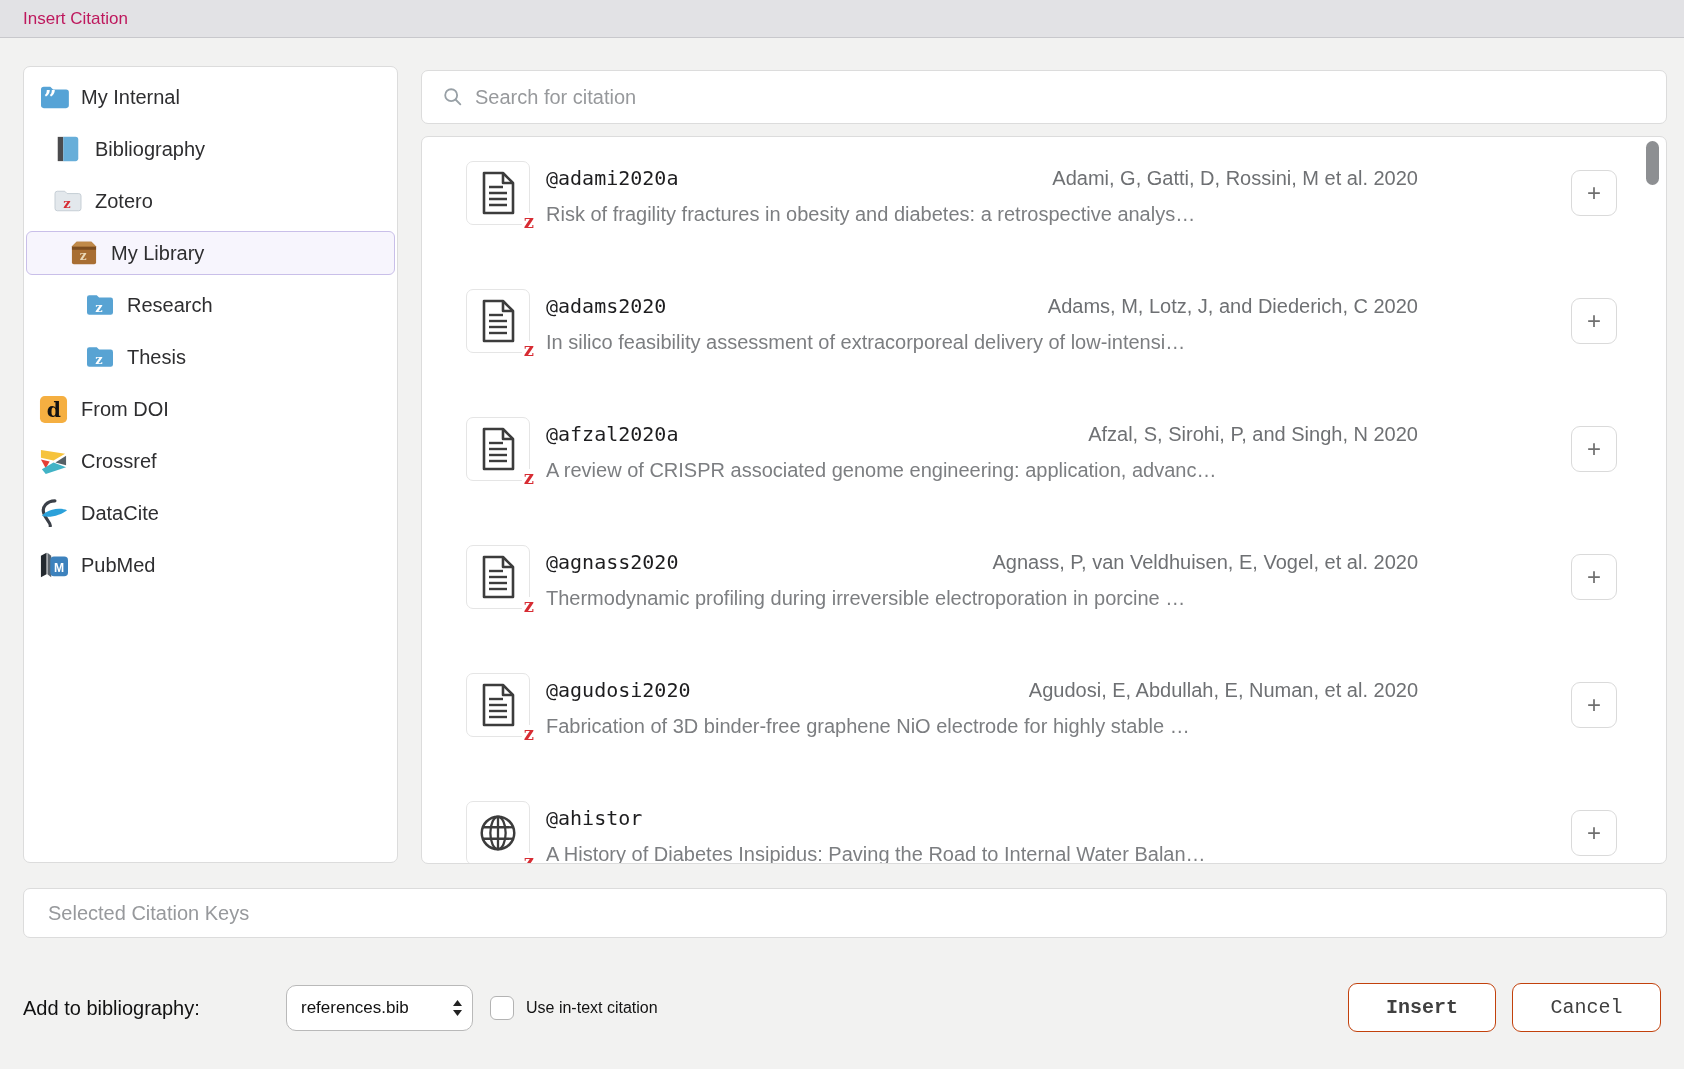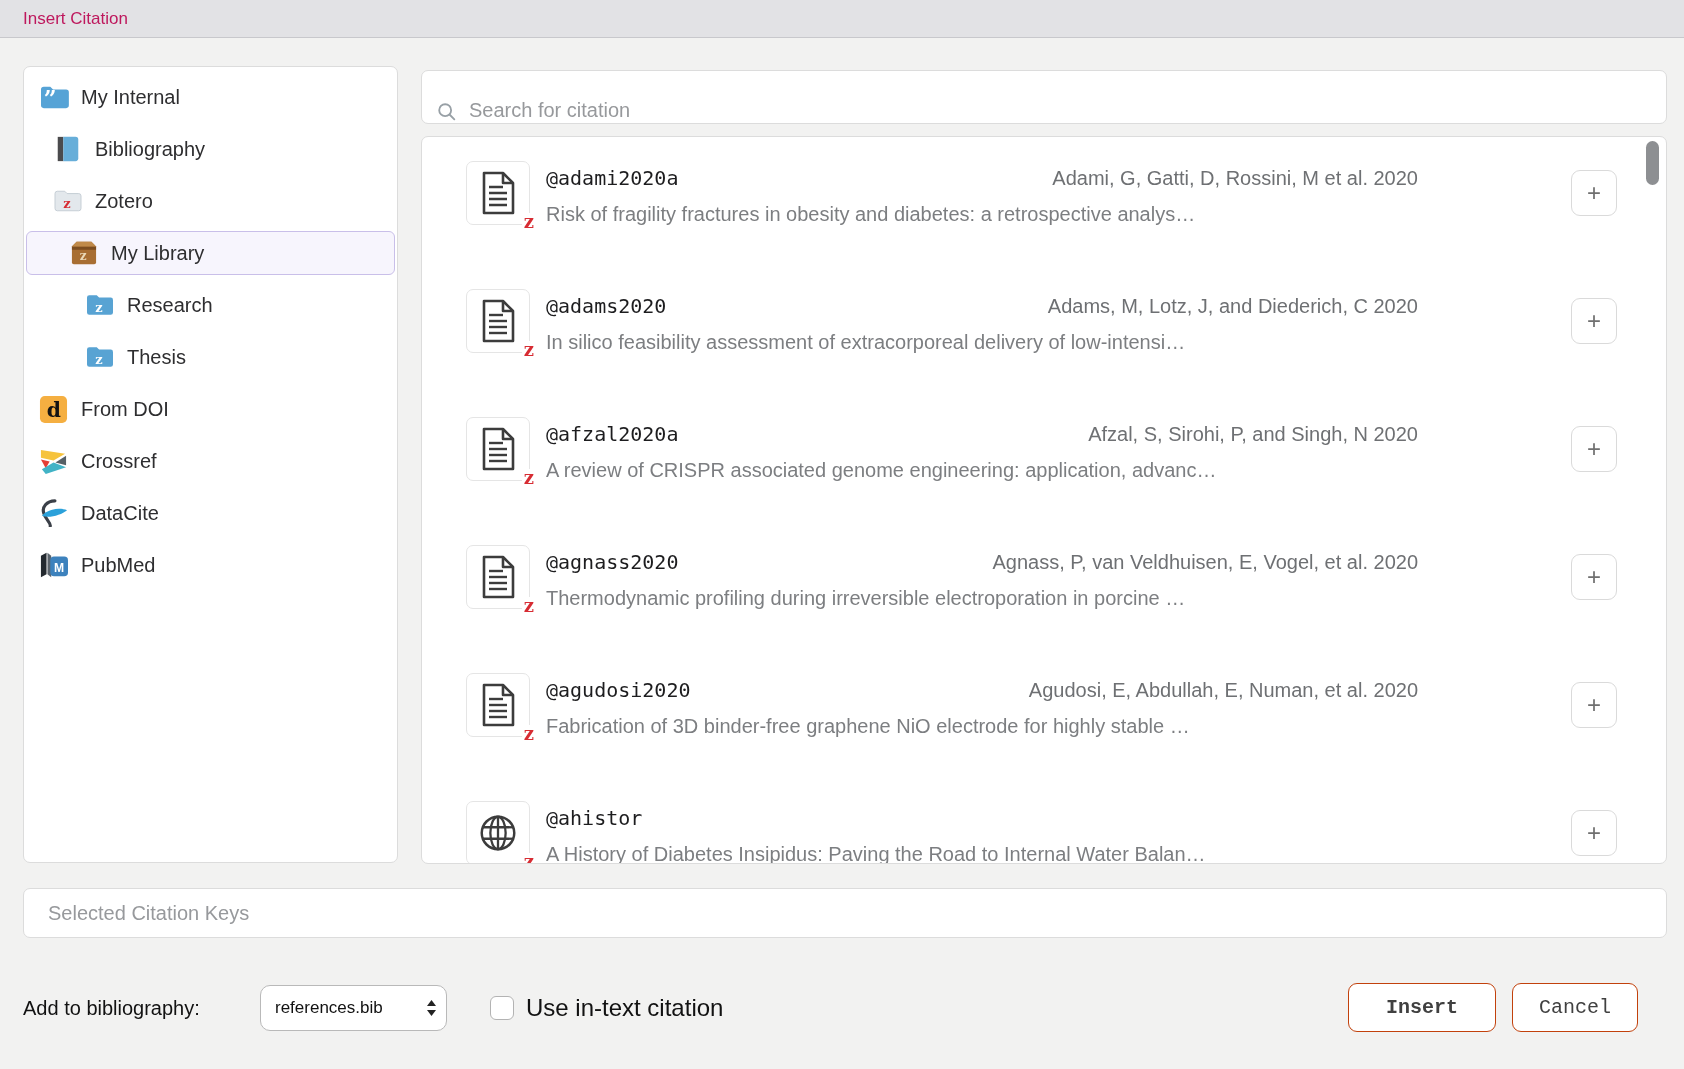--- a/index.html
+++ b/index.html
@@ -27,21 +27,21 @@
   }
   .sb-row.lvl0{padding-left:11px;}
   .sb-row.lvl1{padding-left:25px;}
   .sb-row.lvl2{padding-left:41px;}
   .sb-row.lvl3{padding-left:57px;}
   .sb-row.selected{background:#f7f5fd;border-color:#c9bfe9;}
   .sb-ic{width:31px;height:30px;display:flex;align-items:center;justify-content:center;flex:0 0 31px;}
   
   .search{
     left:421px;top:70px;width:1246px;height:54px;
-    display:flex;align-items:flex-end;gap:9px;padding:0 14px;
+    display:flex;align-items:center;gap:9px;padding:0 20px;
   }
   .search input{
     border:none;outline:none;flex:1;font-size:20px;color:#333;
     font-family:"Liberation Sans",sans-serif;background:transparent;
   }
   input::placeholder{color:#97999c;opacity:1;}
   .search-ic{display:flex;align-items:center;}
   
   .list{left:421px;top:136px;width:1246px;height:728px;overflow:hidden;}
   .cit-row{position:absolute;left:0;width:1246px;height:64px;}
@@ -74,38 +74,38 @@
   .scroll-thumb{position:absolute;left:1224px;top:4px;width:13px;height:44px;border-radius:7px;background:#8d8f92;}
   
   .sck{left:23px;top:888px;width:1644px;height:50px;display:flex;align-items:center;padding:0 22px;}
   .sck input{
     border:none;outline:none;flex:1;font-size:20px;color:#333;
     font-family:"Liberation Sans",sans-serif;background:transparent;
   }
   
   .f-label{position:absolute;left:23px;top:983px;height:50px;display:flex;align-items:center;font-size:20px;color:#121212;}
   .f-select{
-    position:absolute;left:260px;top:985px;width:187px;height:46px;background:#fff;
+    position:absolute;left:286px;top:985px;width:187px;height:46px;background:#fff;
     border:1px solid #b9b9b9;border-radius:10px;display:flex;align-items:center;
     justify-content:space-between;padding:0 9px 0 14px;box-sizing:border-box;
     font-size:17px;color:#111;cursor:default;
   }
   .f-check{
     position:absolute;left:490px;top:996px;width:24px;height:24px;
     -webkit-appearance:none;appearance:none;border:1.5px solid #b3b3b3;border-radius:6px;
     background:#fff;margin:0;cursor:pointer;
   }
-  .f-check-label{position:absolute;left:526px;top:983px;height:50px;display:flex;align-items:center;font-size:24px;color:#121212;}
+  .f-check-label{position:absolute;left:526px;top:983px;height:50px;display:flex;align-items:center;font-size:16px;color:#121212;}
   .btn{
     position:absolute;top:983px;height:49px;background:#fff;border:1px solid #c2410c;
     border-radius:9px;font-size:20px;color:#404040;cursor:pointer;
     font-family:Liberation Mono, monospace;
   }
   .btn-insert{left:1348px;width:148px;font-weight:bold;}
-  .btn-cancel{left:1512px;width:126px;}
+  .btn-cancel{left:1512px;width:149px;}
 </style>
 </head>
 <body>
 
 <div class="titlebar">
   <span>Insert Citation</span>
 </div>
 
 <div class="panel sidebar">
     <div class="sb-row lvl0">

